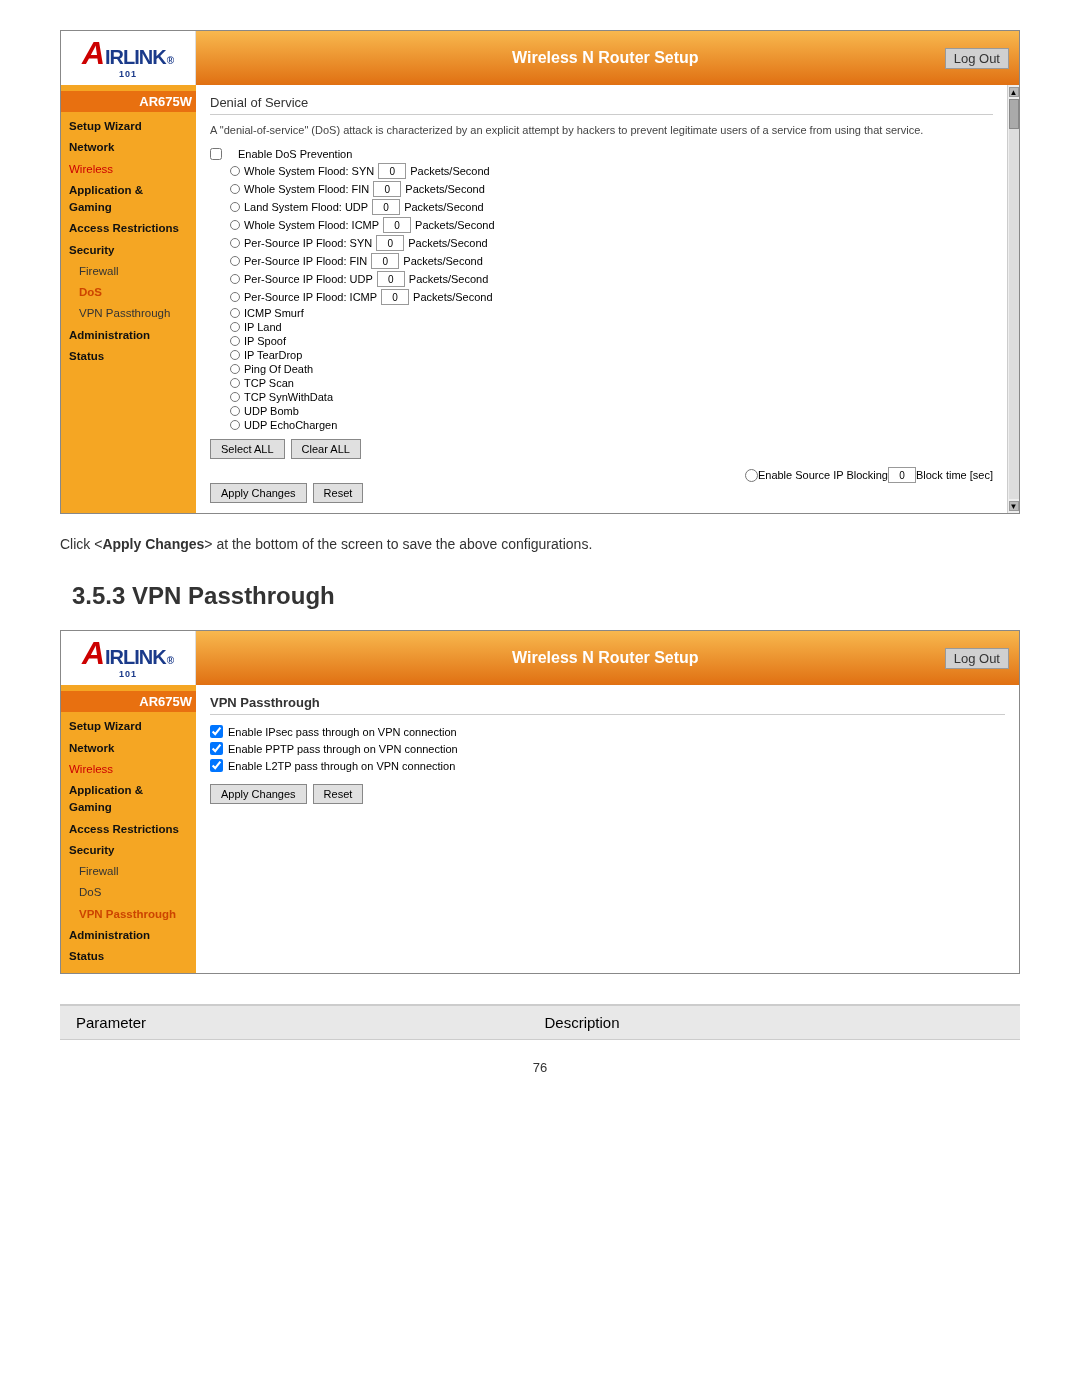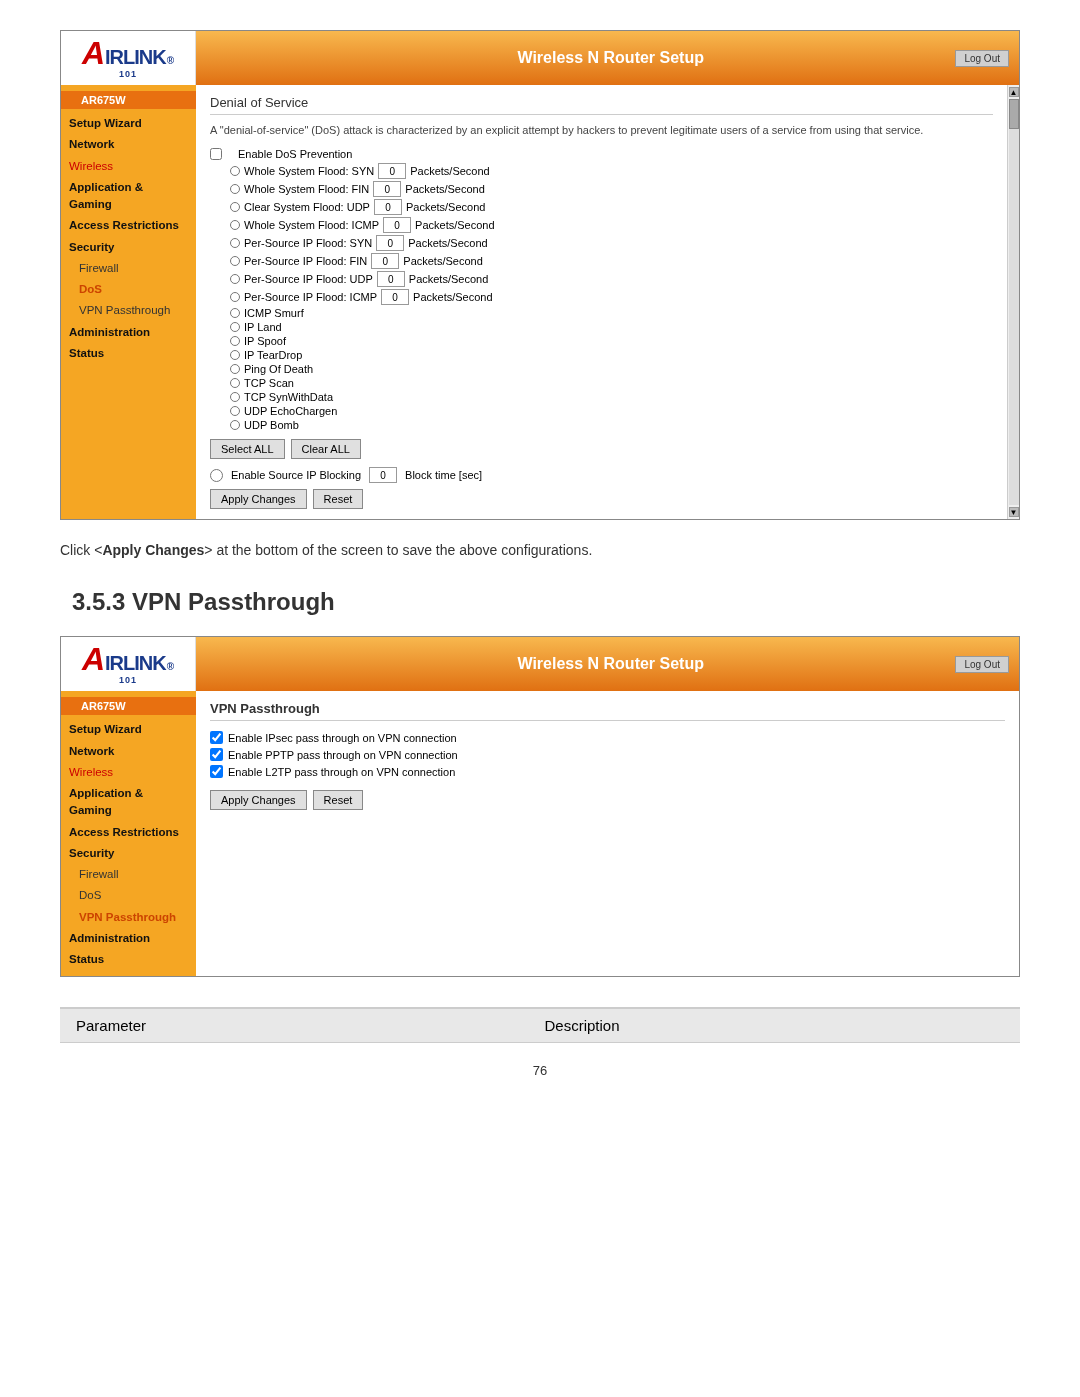--- a/index.html
+++ b/index.html
@@ -10,40 +10,40 @@
       color: #000;
       width: 1080px;
       min-height: 1397px;
       padding: 30px 60px;
     }
 
     .logout-btn {
       background: #d0d0d0;
       border: 1px solid #999;
       padding: 2px 8px;
-      font-size: 10px;
+      font-size: 13px;
       cursor: pointer;
       color: #333;
     }
 
     
     .sidebar {
       background: #f5a623;
       width: 135px;
       min-width: 135px;
       padding: 6px 0;
     }
 
     .sidebar-model {
       background: #e87010;
       color: #fff;
-      text-align: left;
-      font-size: 11px;
-      font-weight: bold;
-      padding: 3px 20px;
+      text-align: right;
+      font-size: 13px;
+      font-weight: bold;
+      padding: 3px 4px;
       margin-bottom: 4px;
     }
 
     .sidebar-item {
       padding: 2px 8px;
       color: #333;
       font-size: 11.5px;
       cursor: pointer;
       line-height: 1.5;
     }
@@ -150,23 +150,23 @@
       padding: 3px 10px;
       font-size: 11px;
       border: 1px solid #888;
       background: #e0e0e0;
       cursor: pointer;
     }
 
     .block-row {
       display: flex;
       align-items: center;
-      gap: 8px;
-      font-size: 11px;
-      margin-bottom: 6px;
+      gap: 0;
+      font-size: 11px;
+      justify-content: flex-end;
     }
 
     .apply-row {
       display: flex;
       gap: 6px;
     }
 
     
     .description-text {
       font-size: 14px;
@@ -392,21 +392,21 @@
           <span>Packets/Second</span>
         </div>
         <div class="flood-row">
           <input type="radio" style="">
           <span>Whole System Flood: FIN</span>
           <input type="text" class="flood-input" value="0" style="">
           <span>Packets/Second</span>
         </div>
         <div class="flood-row">
           <input type="radio" style="">
-          <span>Clear System Flood: UDP</span>
+          <span>Land System Flood: UDP</span>
           <input type="text" class="flood-input" value="0" style="">
           <span>Packets/Second</span>
         </div>
         <div class="flood-row">
           <input type="radio" style="">
           <span>Whole System Flood: ICMP</span>
           <input type="text" class="flood-input" value="0" style="">
           <span>Packets/Second</span>
         </div>
         <div class="flood-row">
@@ -459,25 +459,25 @@
       <div class="flood-row">
         <input type="radio" style="">
         <span>TCP Scan</span>
       </div>
       <div class="flood-row">
         <input type="radio" style="">
         <span>TCP SynWithData</span>
       </div>
       <div class="flood-row">
         <input type="radio" style="">
+        <span>UDP Bomb</span>
+      </div>
+      <div class="flood-row">
+        <input type="radio" style="">
         <span>UDP EchoChargen</span>
-      </div>
-      <div class="flood-row">
-        <input type="radio" style="">
-        <span>UDP Bomb</span>
       </div>
 
       <div class="button-row" style="margin-top:8px;">
         <button class="btn">Select ALL</button>
         <button class="btn">Clear ALL</button>
       </div>
 
       <div class="block-row">
         <input type="radio" style="">
         <span>Enable Source IP Blocking</span>

